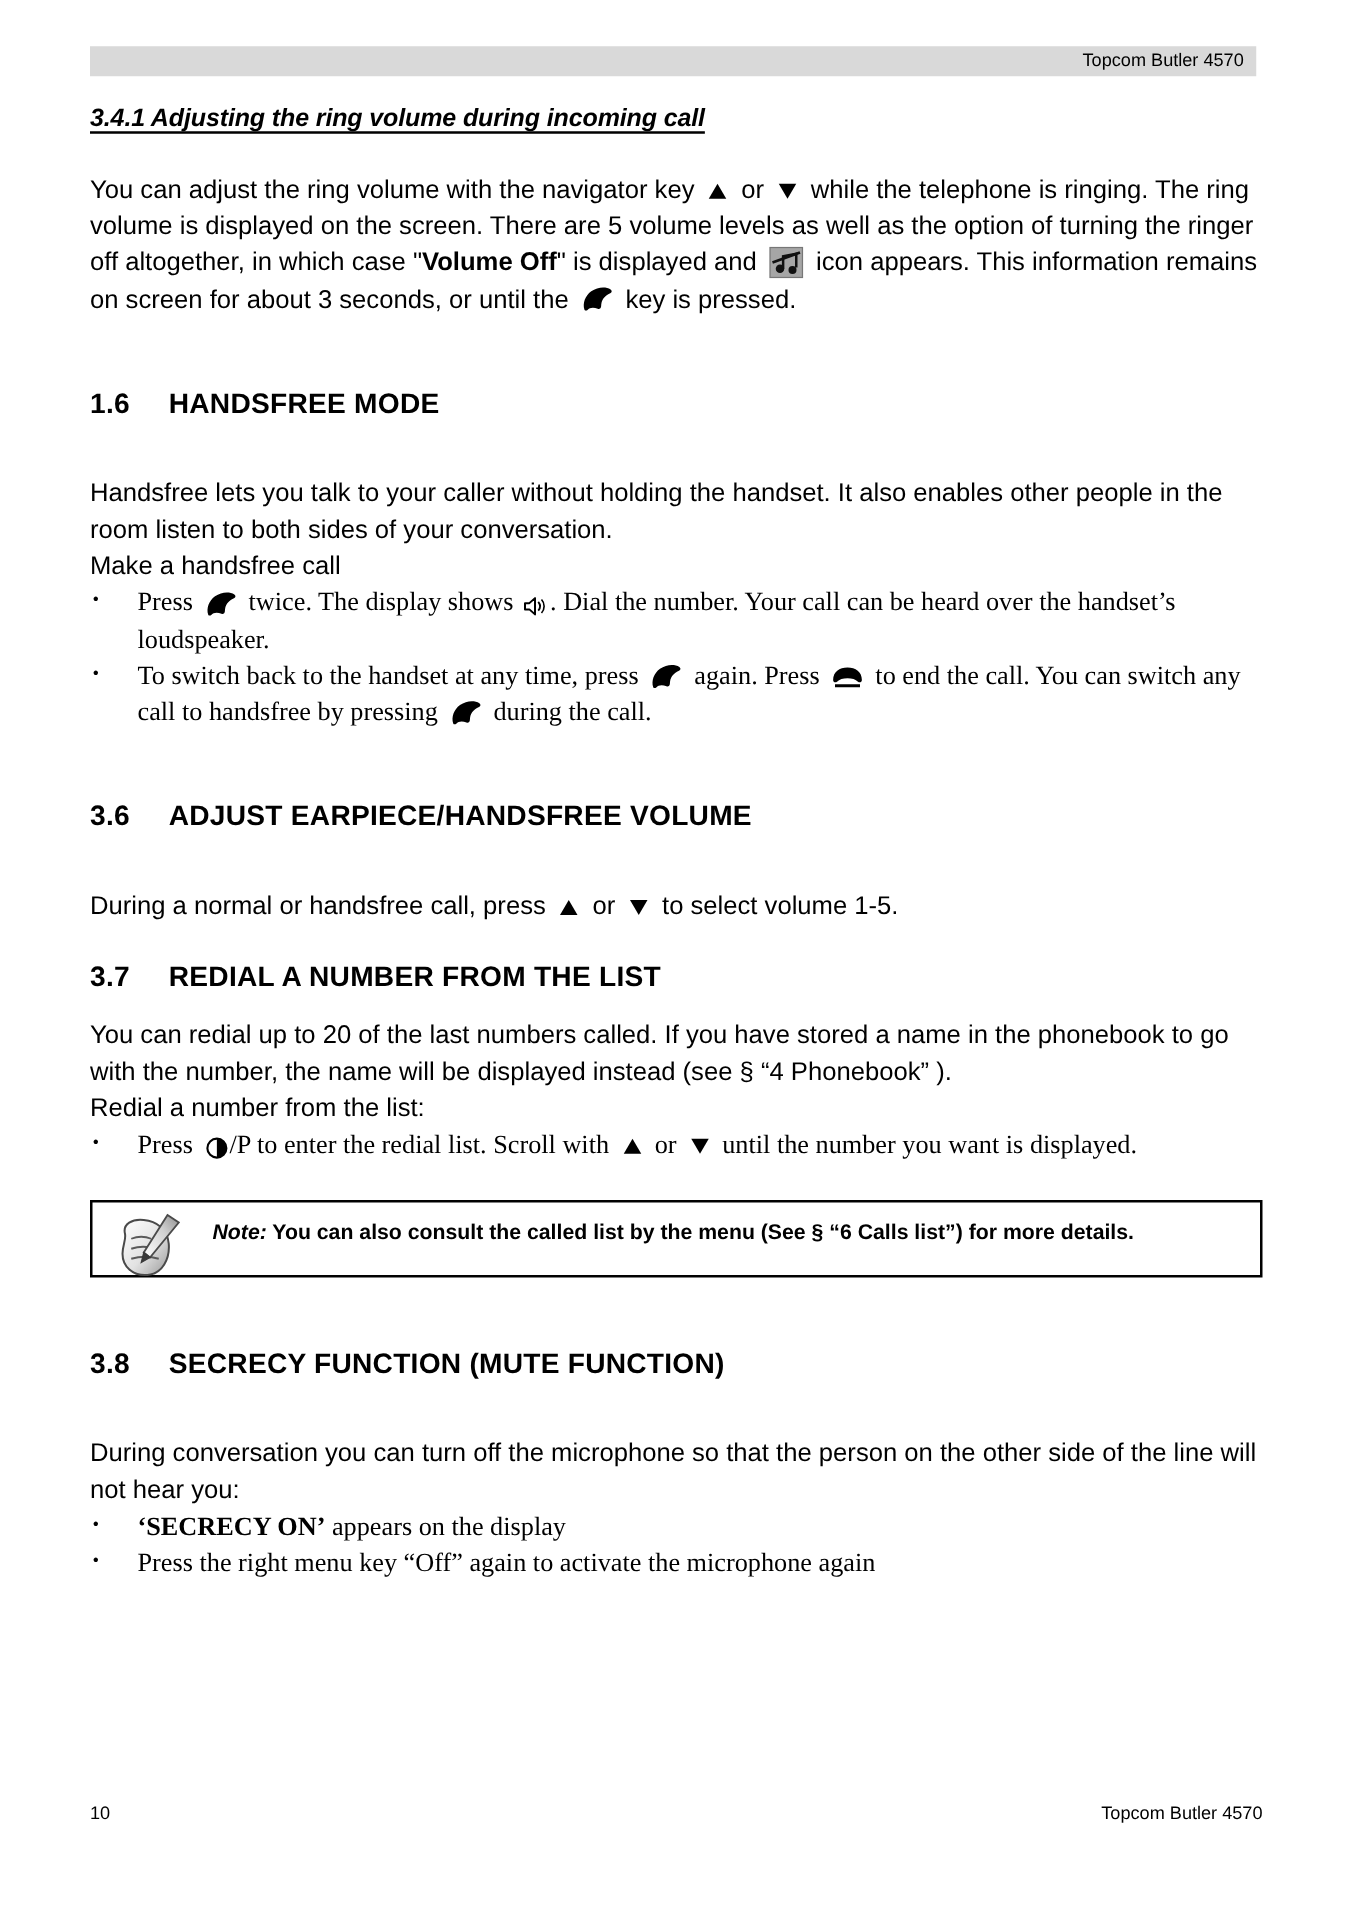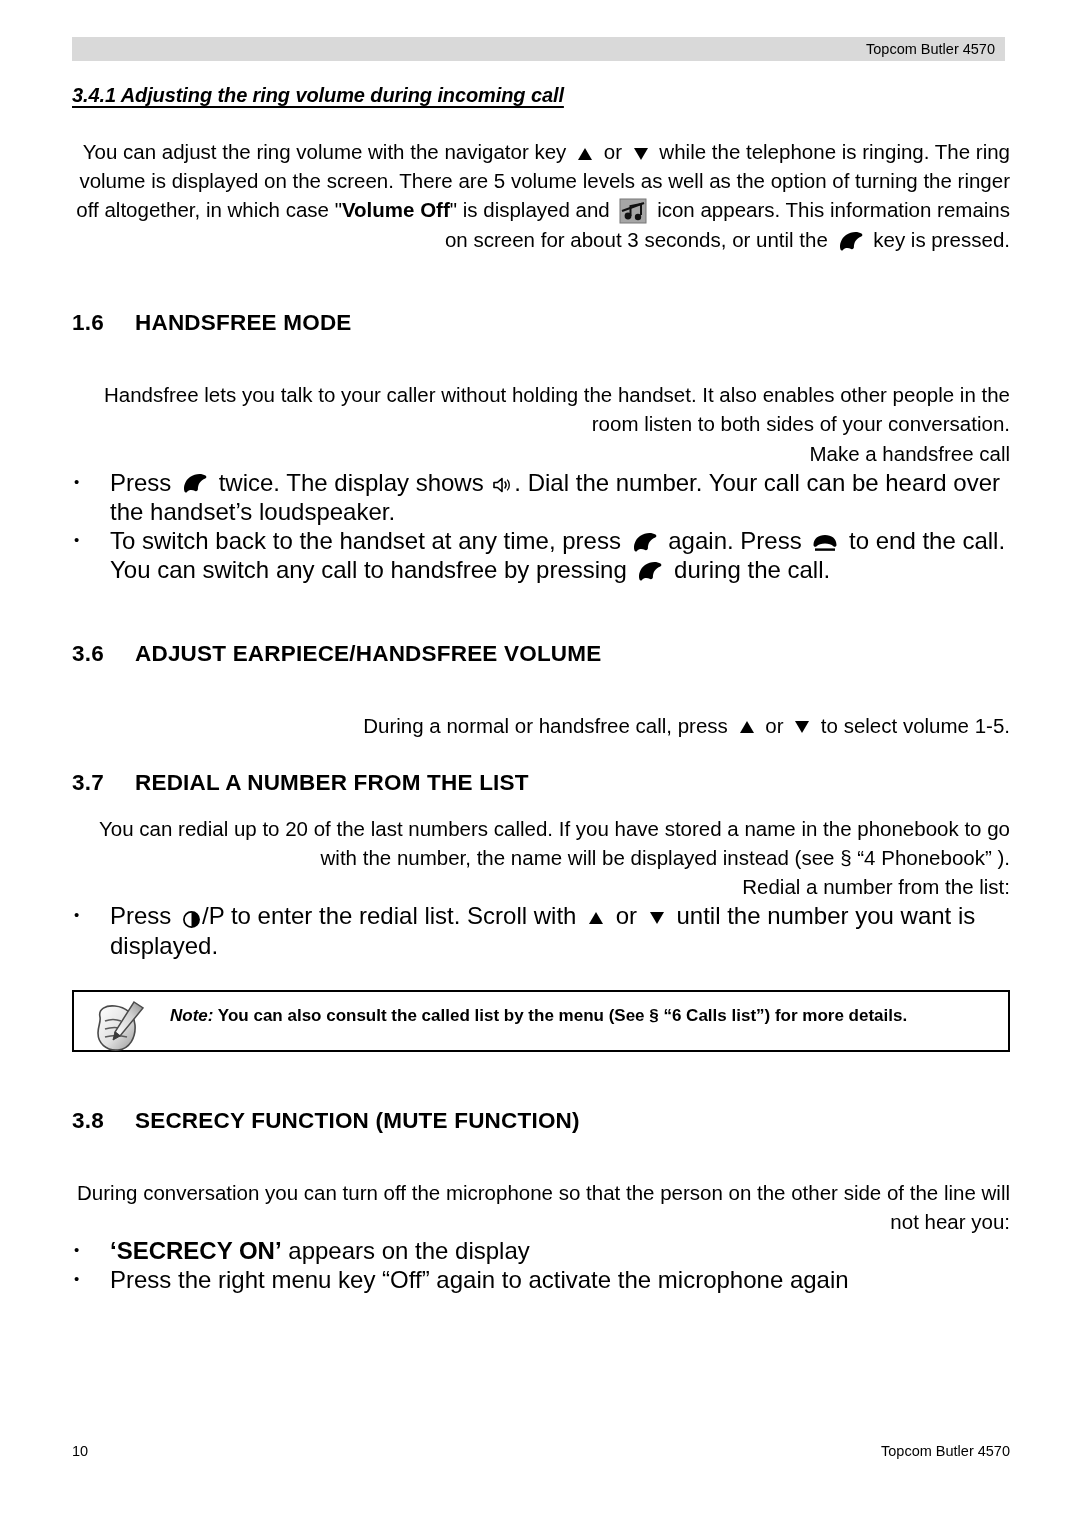--- a/index.html
+++ b/index.html
@@ -64,39 +64,40 @@
   .section-heading .num {
     display: inline-block;
     width: 63px;
   }
 
   
   p.body {
     font-size: 20.5px;
     line-height: 29.2px;
     margin: 0;
-    text-align: right;
+    text-align: left;
   }
   .spacer-sm { height: 18px; }
   .spacer-md { height: 30px; }
   .spacer-lg { height: 44px; }
   .spacer-xl { height: 56px; }
 
   
   ul.bullets {
     list-style: none;
     margin: 0;
     padding: 0;
   }
   ul.bullets > li {
     position: relative;
-    font-size: 24px;
+    font-size: 21px;
     line-height: 29.2px;
     padding-left: 38px;
     margin: 0;
+    font-family: Liberation Serif, serif;
   }
   ul.bullets > li::before {
     content: "\2022";
     position: absolute;
     left: 2px;
     top: -1px;
     font-size: 15px;
   }
 
   b, strong { font-weight: bold; }

